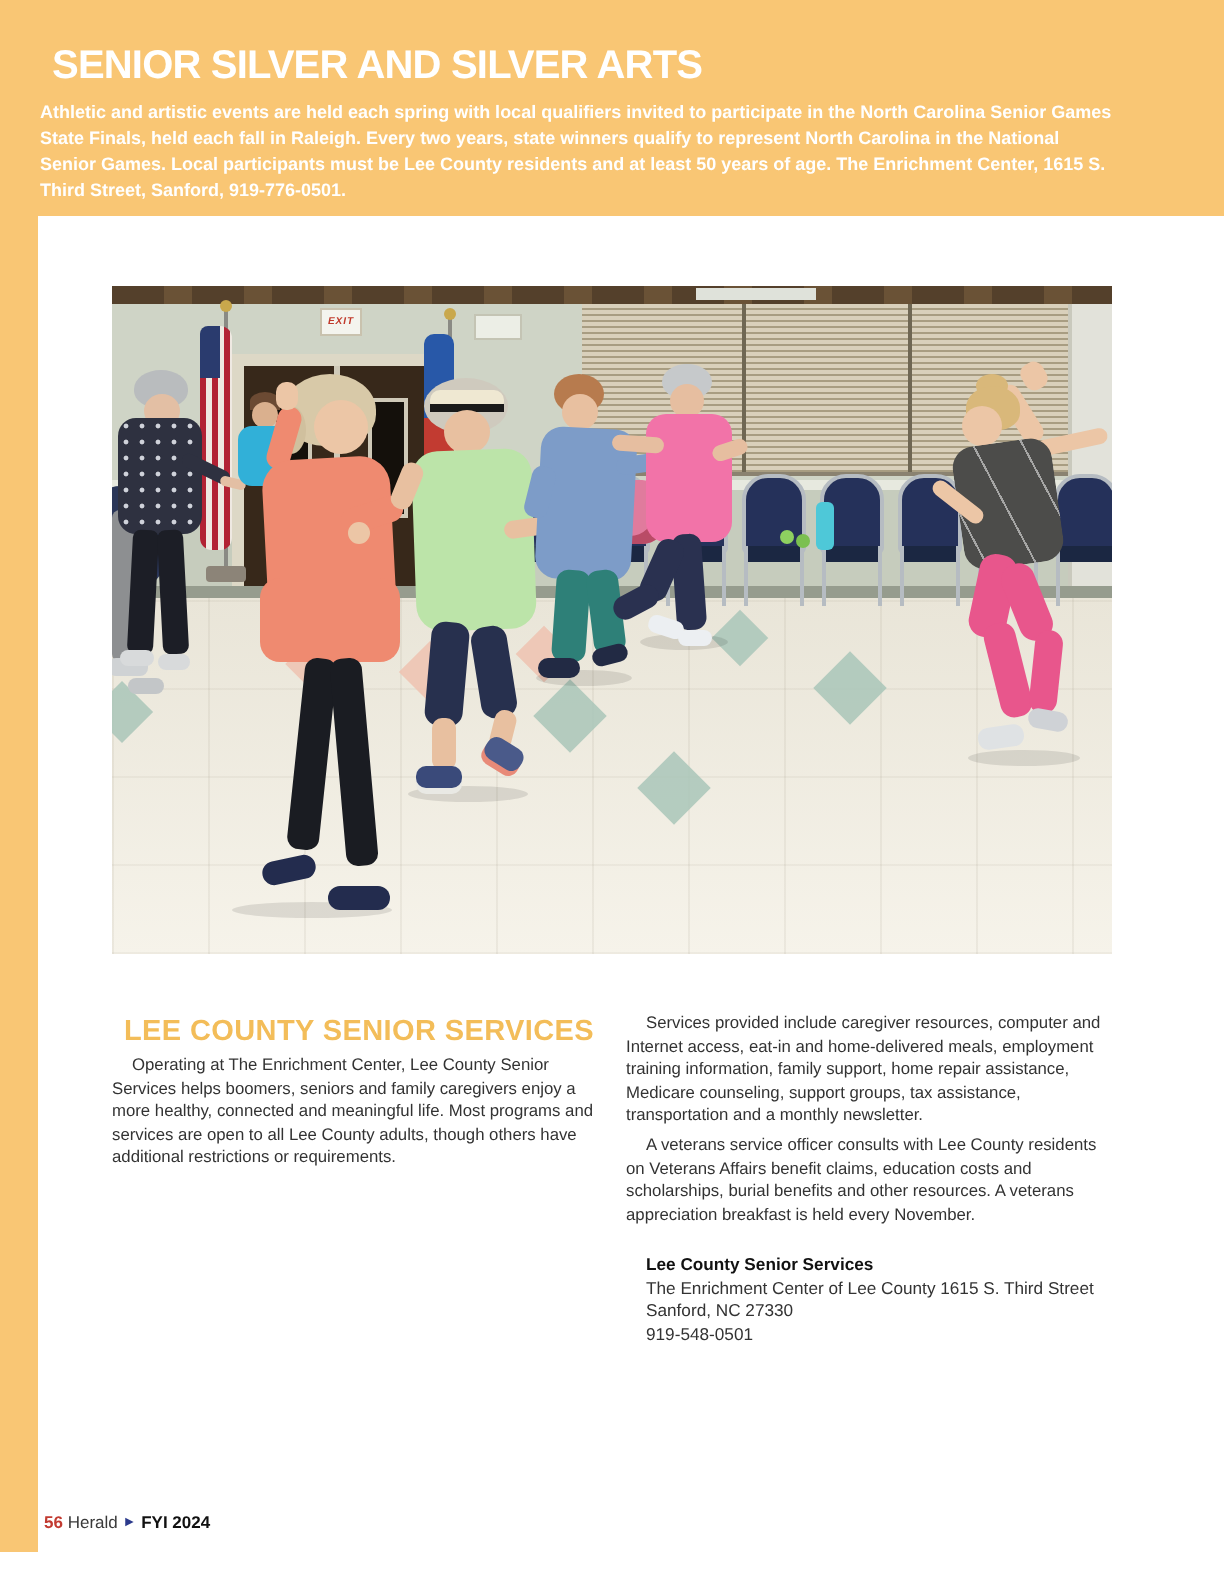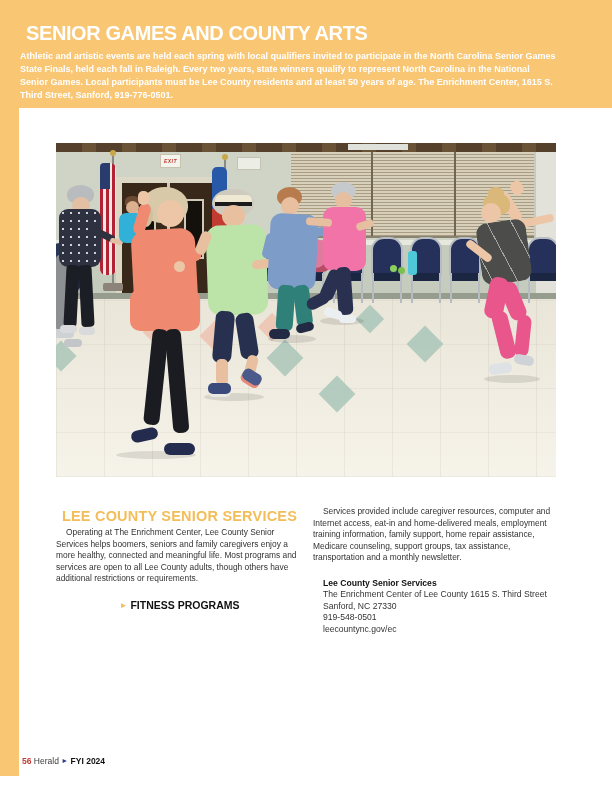--- a/index.html
+++ b/index.html
@@ -62,21 +62,21 @@
   .footer .pg{color:#C23B31;font-weight:bold;}
   .footer .farw{color:#2B3A8C;font-size:7px;vertical-align:1px;}
   .footer .ed{font-weight:bold;color:#111;}
 </style>
 </head>
 <body>
 
 <div class="abs left-strip"></div>
 
 <div class="abs header">
-  <div class="abs title">SENIOR GAMES AND COUNTY ARTS</div>
+  <div class="abs title">SENIOR SILVER AND SILVER ARTS</div>
   <div class="abs intro">Athletic and artistic events are held each spring with local qualifiers invited to participate in the North Carolina Senior Games State Finals, held each fall in Raleigh. Every two years, state winners qualify to represent North Carolina in the National Senior Games. Local participants must be Lee County residents and at least 50 years of age. The Enrichment Center, 1615 S. Third Street, Sanford, 919-776-0501.</div>
 </div>
 
 <div class="abs photo">
   <i class="beam"></i>
   <i class="rail"></i>
   <i class="wall-low"></i>
   <i style="left:292px;top:1px;width:60px;height:6px;background:#dfe2da;"></i>
   <i class="blinds">
     <i class="blind-div" style="left:80px;"></i>
@@ -235,31 +235,30 @@
     <i style="left:440px;top:168px;width:16px;height:48px;background:#e8568c;border-radius:7px;transform:rotate(-14deg);"></i>
     <i style="left:460px;top:172px;width:14px;height:42px;background:#e8568c;border-radius:7px;transform:rotate(6deg);"></i>
     <i style="left:433px;top:220px;width:23px;height:11px;background:#dfe2e4;border-radius:5px;transform:rotate(-8deg);"></i>
     <i style="left:458px;top:212px;width:20px;height:10px;background:#cfd2d6;border-radius:5px;transform:rotate(10deg);"></i>
   </i>
 </div>
 
 <div class="abs col col-left">
   <div class="gold-head">LEE COUNTY SENIOR SERVICES</div>
   <p class="body-p">Operating at The Enrichment Center, Lee County Senior Services helps boomers, seniors and family caregivers enjoy a more healthy, connected and meaningful life. Most programs and services are open to all Lee County adults, though others have additional restrictions or requirements.</p>
-  <div class="sec-head"><span class="arw">►</span><span>FITNESS PROGRAMS</span></div>
 </div>
 
 <div class="abs col col-right">
   <p class="body-p">Services provided include caregiver resources, computer and Internet access, eat-in and home-delivered meals, employment training information, family support, home repair assistance, Medicare counseling, support groups, tax assistance, transportation and a monthly newsletter.</p>
+  <p class="body-p">A veterans service officer consults with Lee County residents on Veterans Affairs benefit claims, education costs and scholarships, burial benefits and other resources. A veterans appreciation breakfast is held every November.</p>
   <div class="contact">
     <div class="cname">Lee County Senior Services</div>
     <div>The Enrichment Center of Lee County 1615 S. Third Street</div>
     <div>Sanford, NC 27330</div>
     <div>919-548-0501</div>
-    <div>leecountync.gov/ec</div>
   </div>
 </div>
 
 <div class="abs footer">
   <span class="pg">56</span>
   <span>Herald</span>
   <span class="farw">►</span>
   <span class="ed">FYI 2024</span>
 </div>
 

